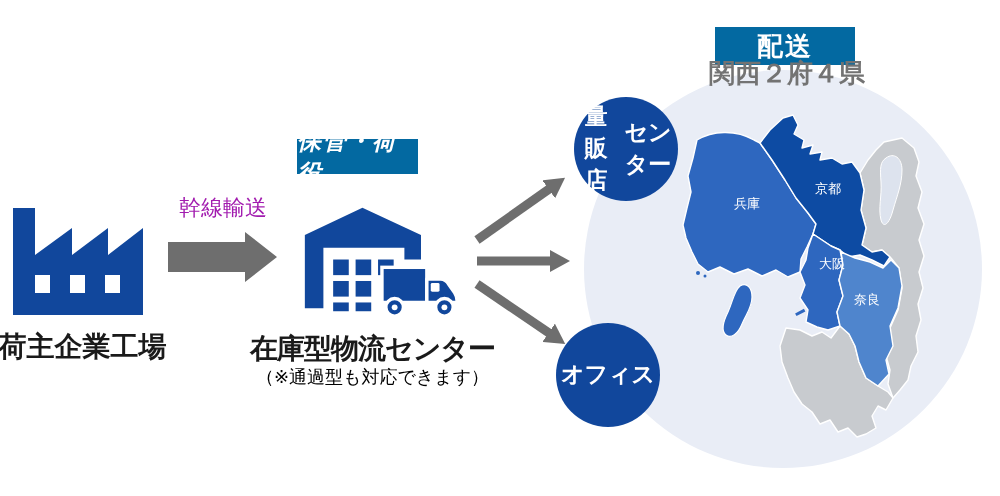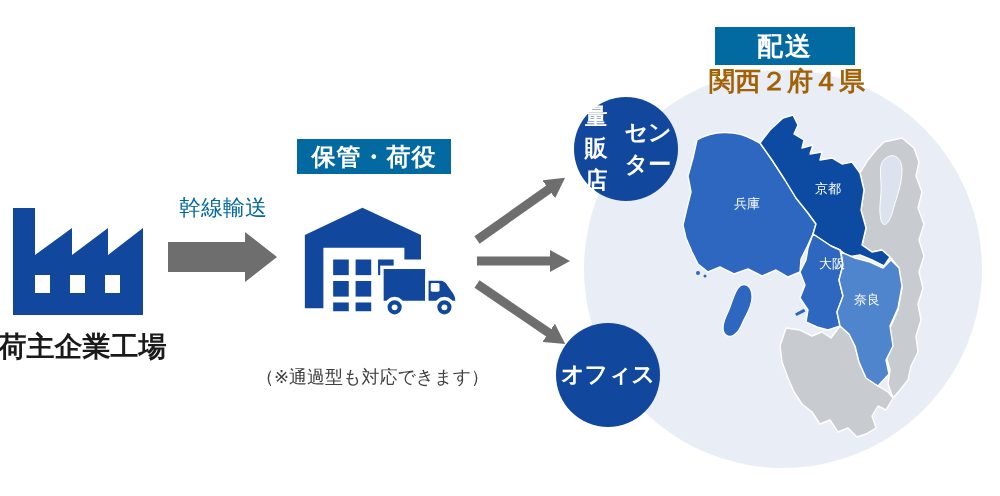--- a/index.html
+++ b/index.html
@@ -23,47 +23,47 @@
   }
 
   
   .badge {
     background: #0369a1;
     color: #ffffff;
     font-weight: 700;
     display: flex; align-items: center; justify-content: center;
     z-index: 3;
   }
-  .storage-badge { left: 297px; top: 139px; width: 154px; height: 35px; font-size: 24px; letter-spacing: 1px; }
+  .storage-badge { left: 297px; top: 139px; width: 121px; height: 35px; font-size: 24px; letter-spacing: 1px; font-style: italic; }
   .delivery-badge { left: 715px; top: 27px; width: 140px; height: 38px; font-size: 26px; letter-spacing: 2px; }
 
   .delivery-area {
-    left: 687px; top: 64px; width: 200px;
-    text-align: center;
-    font-size: 26px; font-weight: 700; color: #a16207;
+    left: 687px; top: 56px; width: 200px;
+    text-align: center;
+    font-size: 26px; font-weight: 700; color: #737373;
     z-index: 3;
   }
 
   .node-label {
     font-weight: 700; color: #1a1a1a;
     text-align: center; font-size: 28px;
     z-index: 2;
   }
   .factory-label { left: -5px; top: 328px; width: 175px; }
   .warehouse-label { left: 245px; top: 330px; width: 255px; letter-spacing: -1px; }
   .warehouse-note {
     left: 245px; top: 365px; width: 255px;
     text-align: center;
-    font-size: 18px; color: #404040; font-weight: 400;
+    font-size: 18px; color: #000000; font-weight: 400;
     z-index: 2;
   }
   .transport-label {
     left: 168px; top: 193px; width: 110px;
     text-align: center;
-    font-size: 22px; font-weight: 500; color: #0369a1;
+    font-size: 22px; font-weight: 500; color: #a21caf;
     z-index: 2;
   }
 
   
   .dest-circle {
     border-radius: 50%;
     background: #11479c;
     color: #ffffff;
     display: flex; flex-direction: row;
     align-items: center; justify-content: center;
@@ -176,20 +176,21 @@
     <rect x="60" y="106" width="16" height="9" fill="#11479c"></rect>
 
     <rect x="87" y="70" width="46" height="36" fill="#11479c" stroke="#ffffff" stroke-width="3.5"></rect>
     <path d="M133,106 V82 H147 C151,82 153.5,84 155.5,87.5 L161.5,96 C163.5,99 164,101.5 164,104.5 V106 Z" fill="#11479c" stroke="#ffffff" stroke-width="3.5" stroke-linejoin="round"></path>
     <rect x="137" y="86" width="9" height="9" rx="1.5" fill="#ffffff"></rect>
     <circle cx="100" cy="111" r="9" fill="#11479c" stroke="#ffffff" stroke-width="3.5"></circle>
     <circle cx="100" cy="111" r="3" fill="#ffffff"></circle>
     <circle cx="151" cy="111" r="9" fill="#11479c" stroke="#ffffff" stroke-width="3.5"></circle>
     <circle cx="151" cy="111" r="3" fill="#ffffff"></circle>
   </svg>
+  <div class="abs node-label warehouse-label">在庫型物流センター</div>
   <div class="abs warehouse-note">（※通過型も対応できます）</div>
 
   <svg class="abs icon-layer" style="left:468px; top:158px;" width="112" height="200" viewBox="0 0 112 200">
     <defs>
       <marker id="ah" markerUnits="userSpaceOnUse" markerWidth="20" markerHeight="22" refX="4" refY="11" orient="auto">
         <path d="M0,0 L20,11 L0,22 Z" fill="#6e6e6e"></path>
       </marker>
     </defs>
     <line x1="9" y1="82" x2="84" y2="29" stroke="#6e6e6e" stroke-width="9" marker-end="url(#ah)"></line>
     <line x1="9" y1="103" x2="86" y2="103" stroke="#6e6e6e" stroke-width="9" marker-end="url(#ah)"></line>

